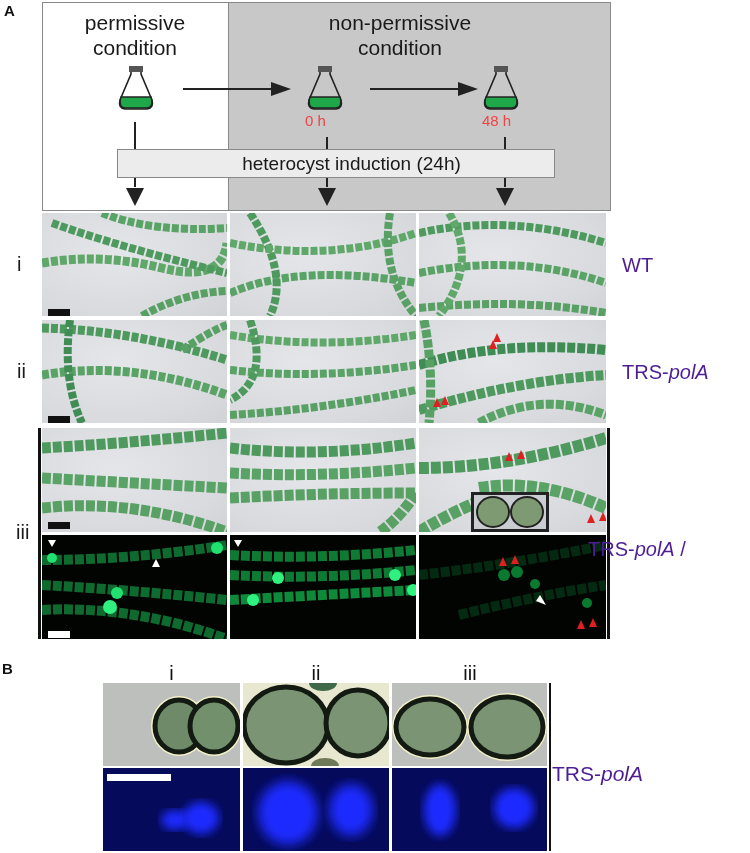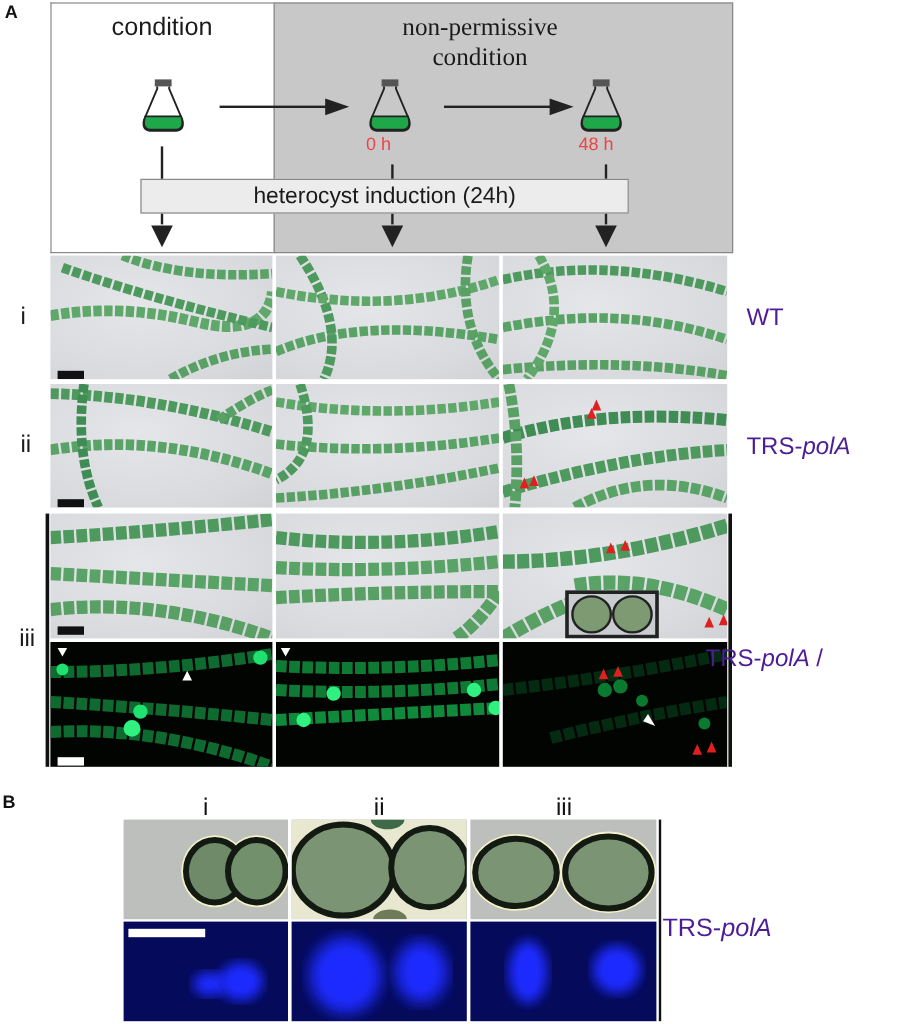--- a/index.html
+++ b/index.html
@@ -36,23 +36,24 @@
 </head>
 <body>
 
 <div class="abs panel-letter" style="left:4px; top:2px;">A</div>
 <div class="abs panel-letter" style="left:2px; top:660px;">B</div>
 
 <div class="abs schem-white" style="left:42px; top:2px; width:186px; height:207px;"></div>
 <div class="abs schem-gray" style="left:228px; top:2px; width:381px; height:207px;"></div>
 
 <div class="abs cond-title" style="left:42px; top:10px; width:186px;">
+  <div>permissive</div>
   <div>condition</div>
 </div>
-<div class="abs cond-title" style="left:228px; top:10px; width:344px;font-family:Liberation Serif, serif;">
+<div class="abs cond-title" style="left:228px; top:10px; width:344px;">
   <div>non-permissive</div>
   <div>condition</div>
 </div>
 
 <svg class="abs" style="left:117px; top:66px;" width="38" height="46" viewBox="0 0 38 46">
   <rect x="12" y="0" width="14" height="6" fill="#555"></rect>
   <path d="M14 6 L14 8 L3 34 Q1 42 8 43 L30 43 Q37 42 35 34 L24 8 L24 6" fill="none" stroke="#222" stroke-width="1.6"></path>
   <path d="M4 31 L34 31 Q37 41 30 42 L8 42 Q1 41 4 31 Z" fill="#1fa84a" stroke="#222" stroke-width="1.4"></path>
 </svg>
 <svg class="abs" style="left:306px; top:66px;" width="38" height="46" viewBox="0 0 38 46">
@@ -74,21 +75,21 @@
 <div class="abs time-label" style="left:305px; top:112px;">0 h</div>
 <div class="abs time-label" style="left:482px; top:112px;">48 h</div>
 
 <div class="abs line-v" style="left:134px; top:122px; height:65px;"></div>
 <div class="abs arrow-head-down" style="left:126px; top:188px;"></div>
 <div class="abs line-v" style="left:326px; top:137px; height:50px;"></div>
 <div class="abs arrow-head-down" style="left:318px; top:188px;"></div>
 <div class="abs line-v" style="left:504px; top:137px; height:50px;"></div>
 <div class="abs arrow-head-down" style="left:496px; top:188px;"></div>
 
-<div class="abs induction" style="left:117px; top:149px; width:405px; height:27px;">heterocyst induction (24h)</div>
+<div class="abs induction" style="left:117px; top:149px; width:405px; height:27px;padding-left:31px;">heterocyst induction (24h)</div>
 
 <div class="abs micro bright" style="left:42px; top:213px; width:185px; height:103px;">
   <svg width="185" height="103" viewBox="0 0 185 103">
     <path d="M0 50 Q60 40 120 55 T185 30" stroke="#5fa86a" stroke-width="9" fill="none" stroke-dasharray="7 2"></path>
     <path d="M10 10 Q80 35 185 60" stroke="#4e9a5e" stroke-width="8" fill="none" stroke-dasharray="7 2"></path>
     <path d="M60 0 Q110 20 185 15" stroke="#5aa366" stroke-width="8" fill="none" stroke-dasharray="7 2"></path>
     <path d="M100 103 Q140 80 185 78" stroke="#58a064" stroke-width="8" fill="none" stroke-dasharray="7 2"></path>
     <rect x="6" y="96" width="22" height="7" fill="#111"></rect>
   </svg>
 </div>

